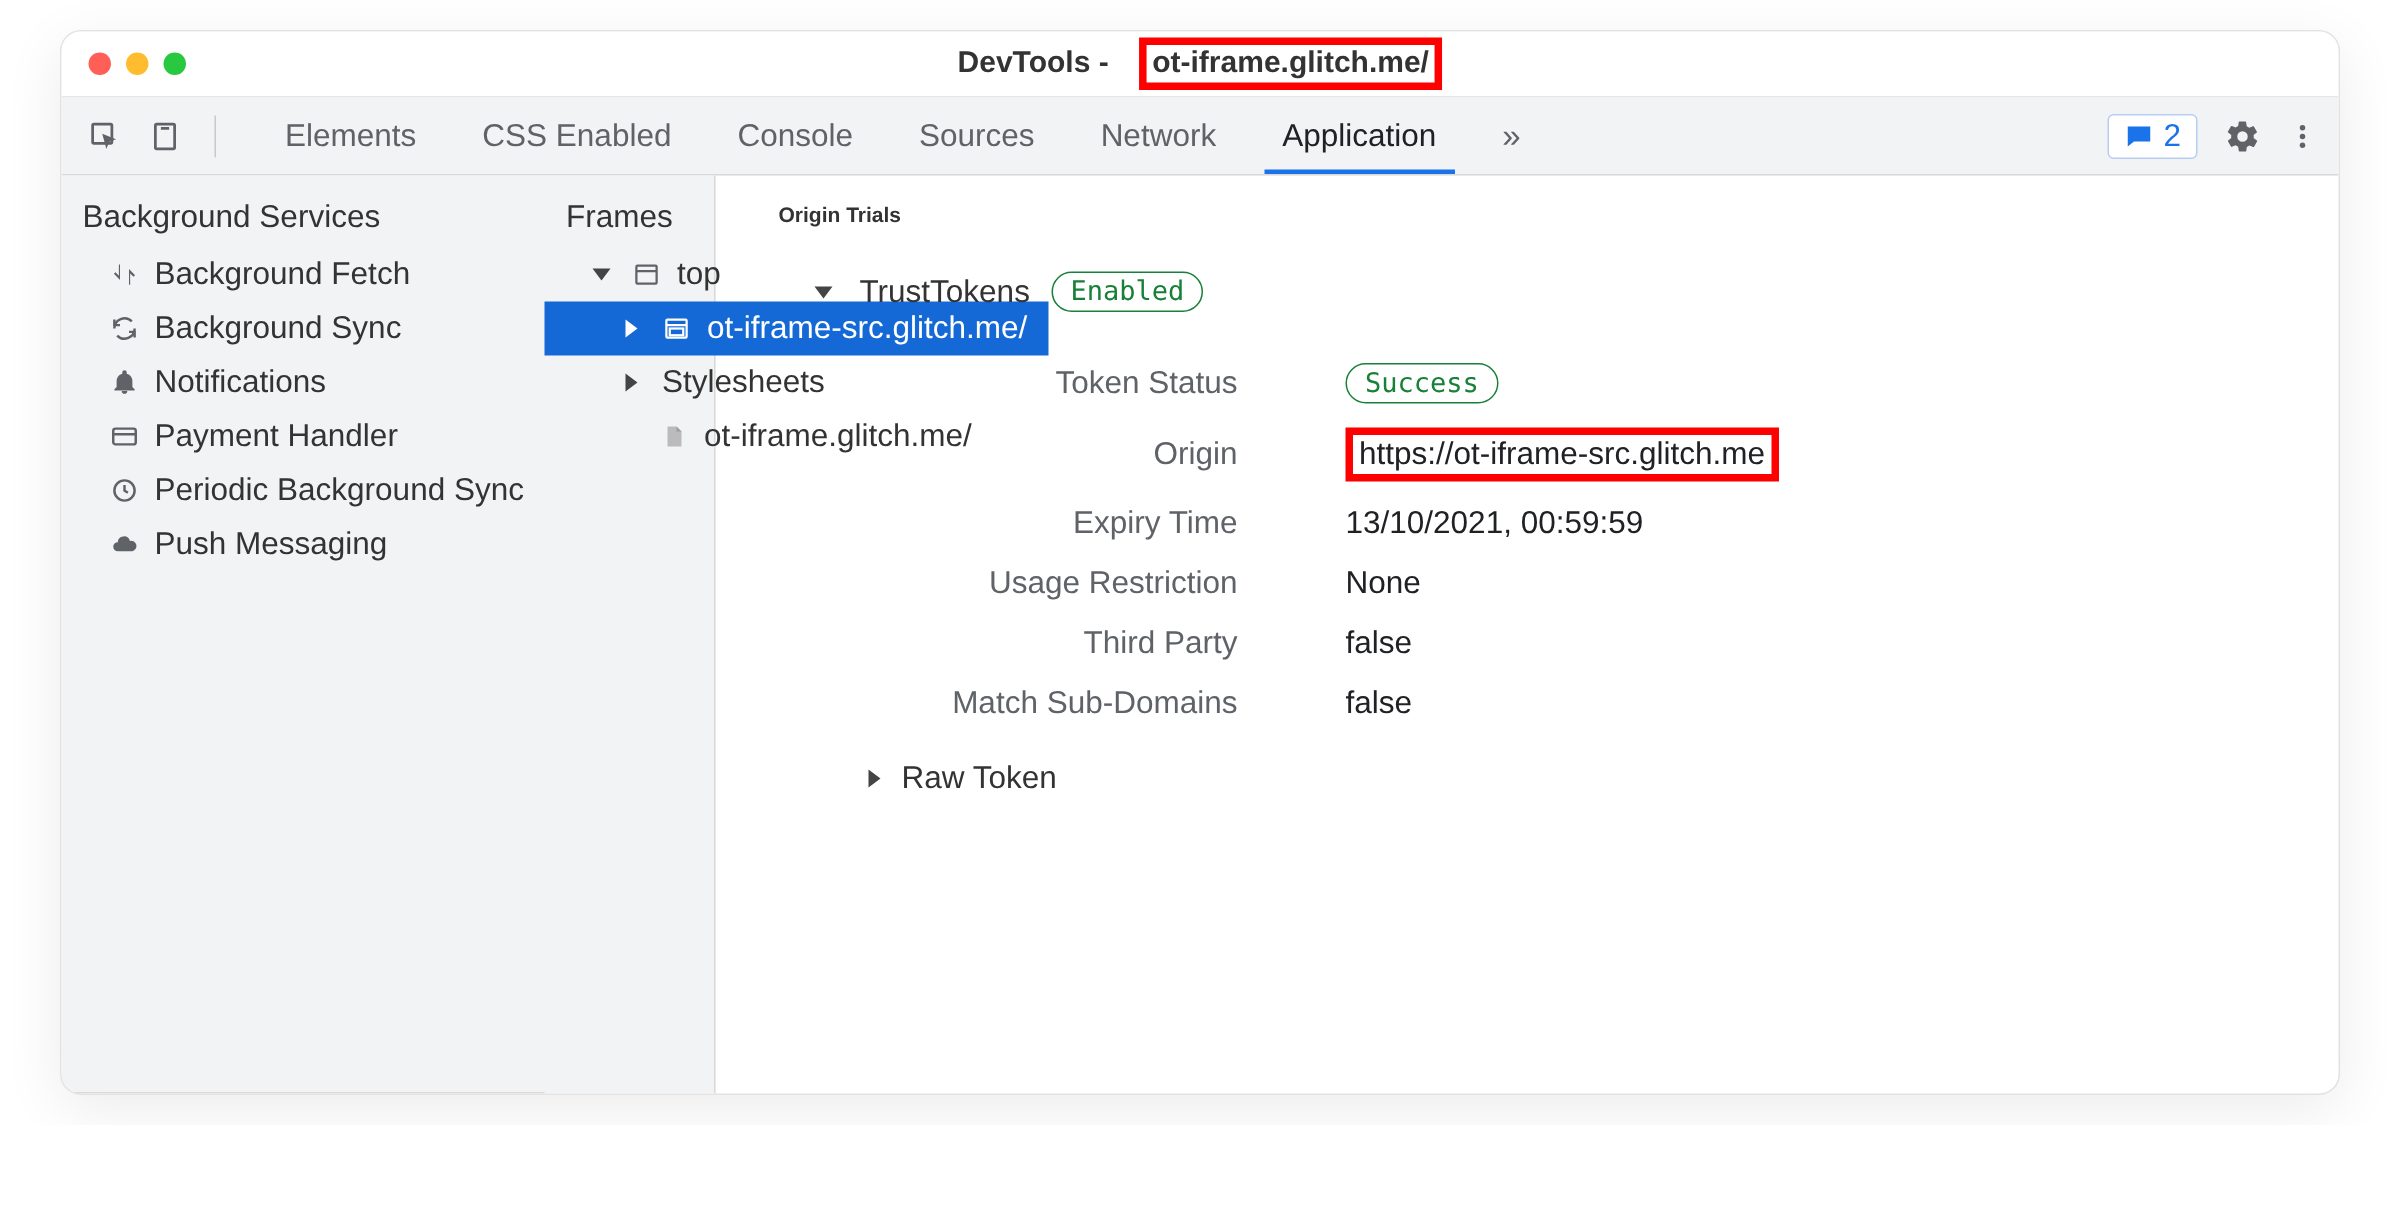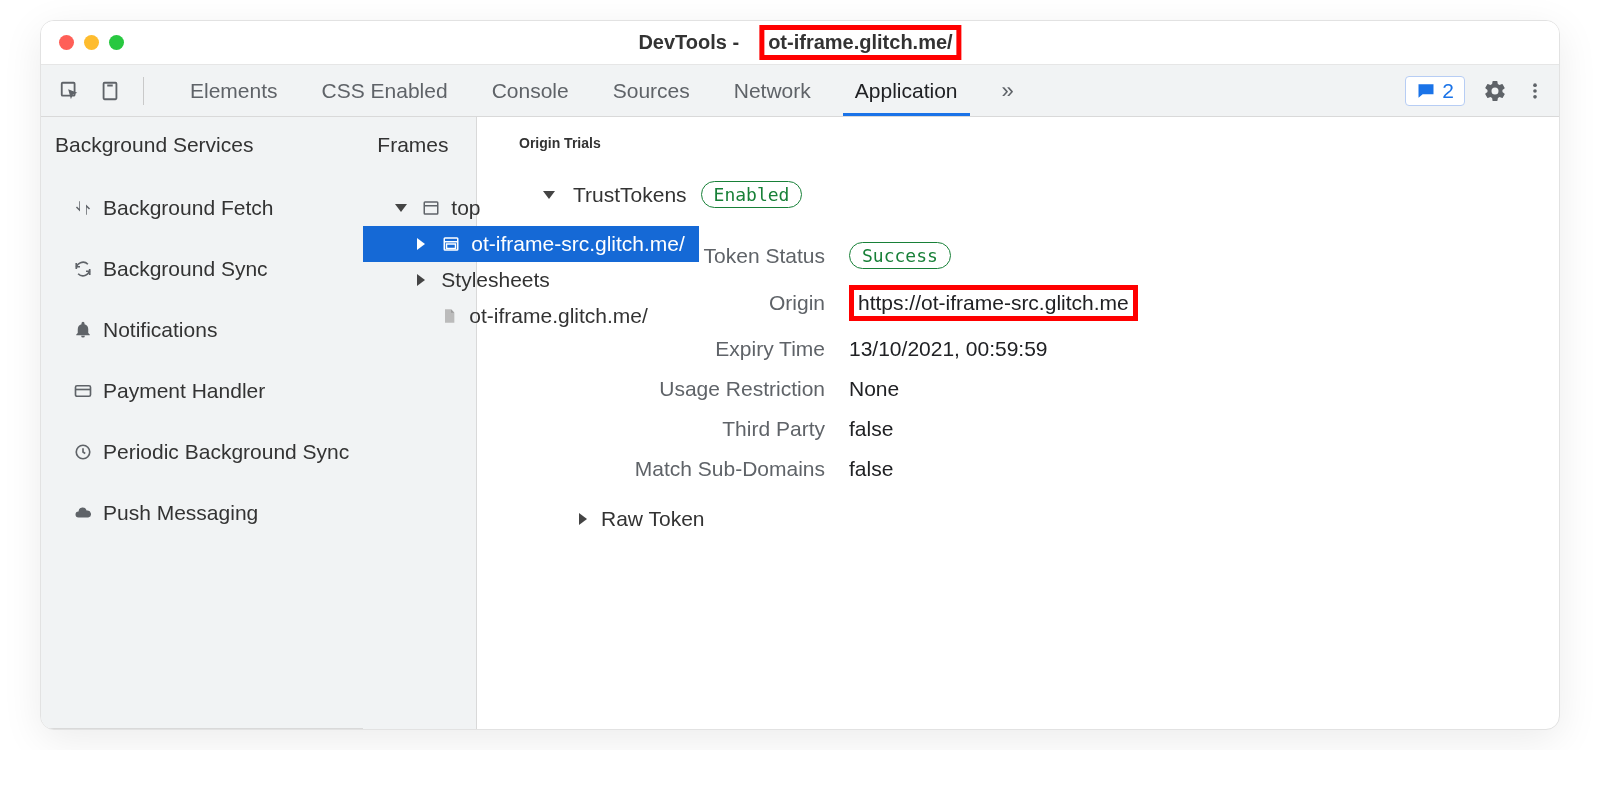--- a/index.html
+++ b/index.html
@@ -140,21 +140,21 @@
     color: #333;
   }
   .tree-item {
     display:flex;
     align-items:center;
     gap:10px;
     padding: 6px 14px 6px 40px;
     cursor:pointer;
     white-space:nowrap;
   }
-  .tree-item.level1 { padding-left: 32px; margin-top: 25px; }
+  .tree-item.level1 { padding-left: 32px; }
   .tree-item.level2 { padding-left: 54px; }
   .tree-item.level3 { padding-left: 76px; }
   .tree-item.selected {
     background:#1569d6;
     color:#fff;
   }
   .tree-item.selected svg { color:#fff; }
   .disclosure {
     width:0;height:0;
     display:inline-block;
@@ -199,20 +199,21 @@
     font-size: 18px;
     color: #188038;
     border:1.5px solid #188038;
     border-radius: 999px;
     padding: 2px 12px;
   }
   .kv-row {
     display:flex;
     align-items:center;
     padding: 8px 0;
+    gap: 48px;
   }
   .kv-key {
     width: 330px;
     text-align:right;
     color:#5f6368;
     padding-right: 24px;
     white-space:nowrap;
   }
   .kv-val {
     color:#202124;

